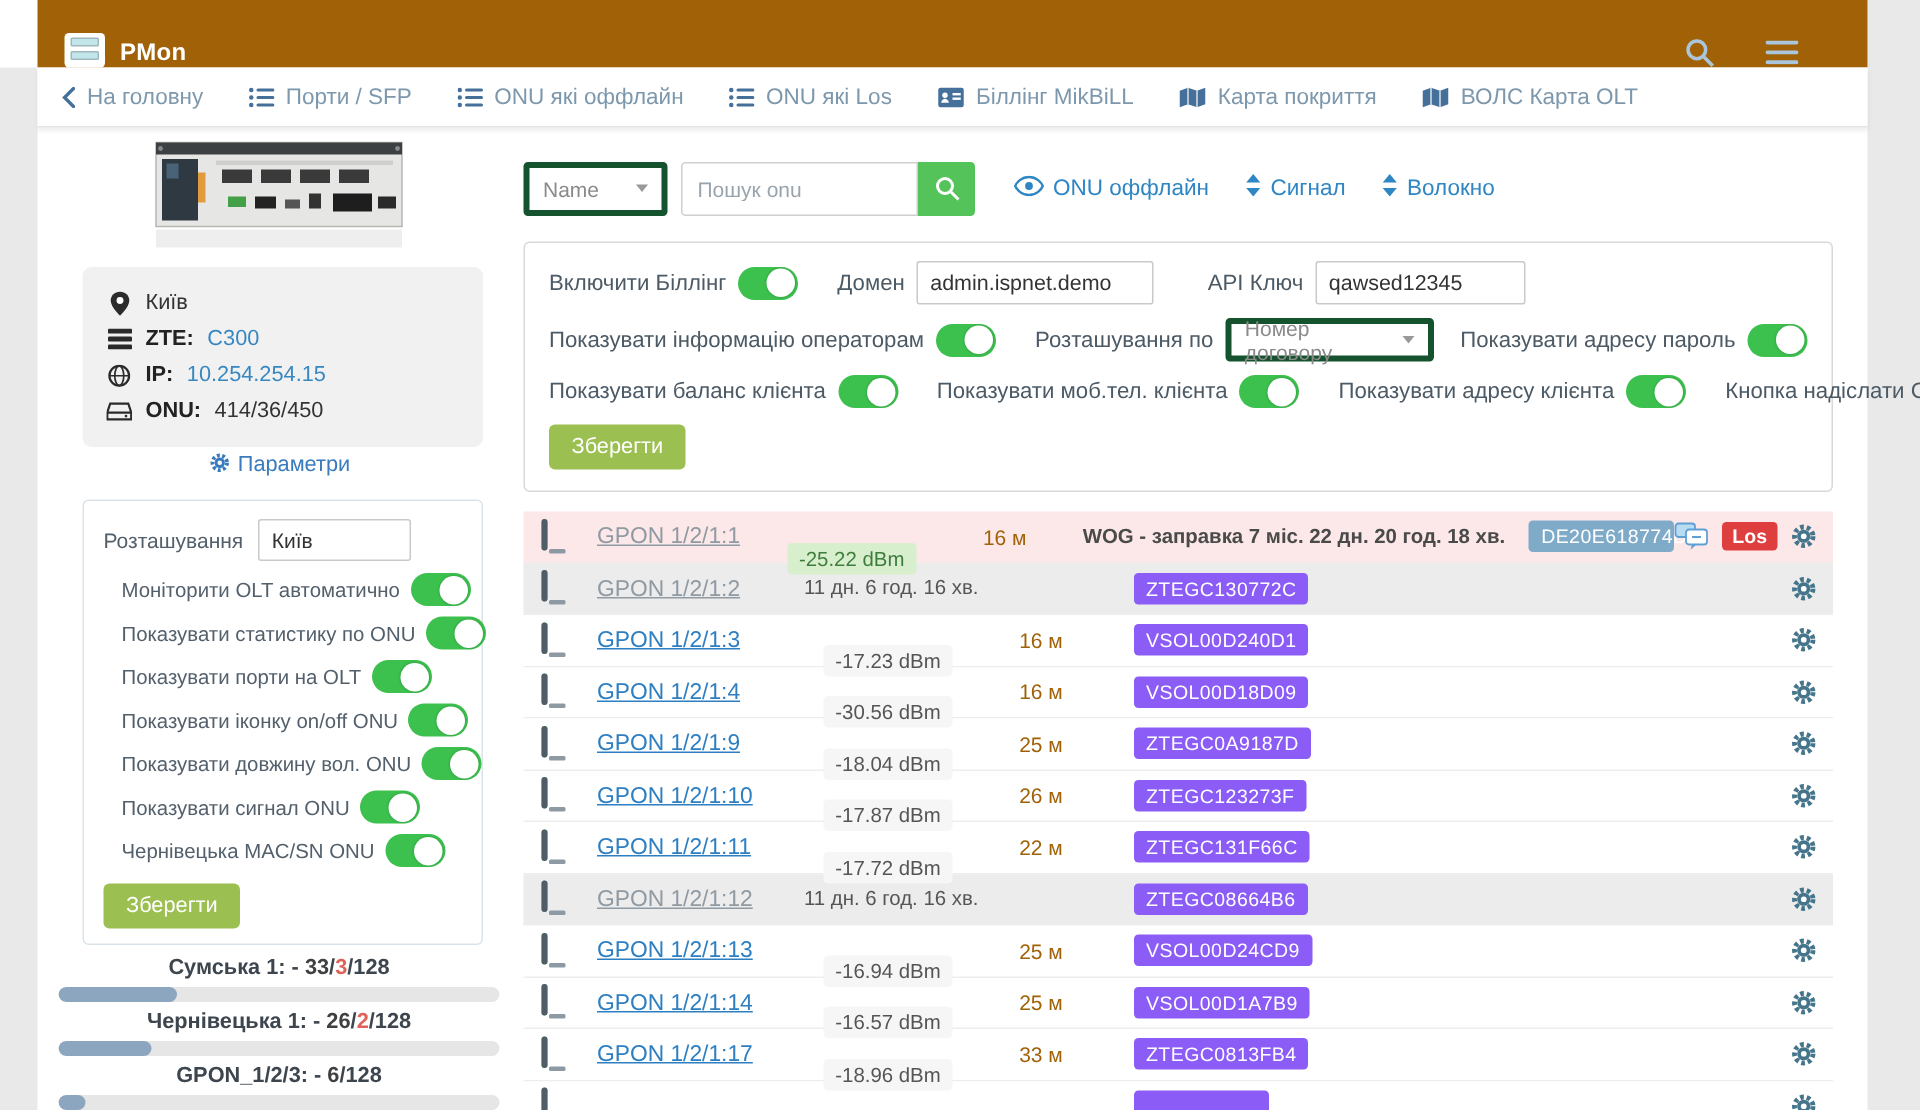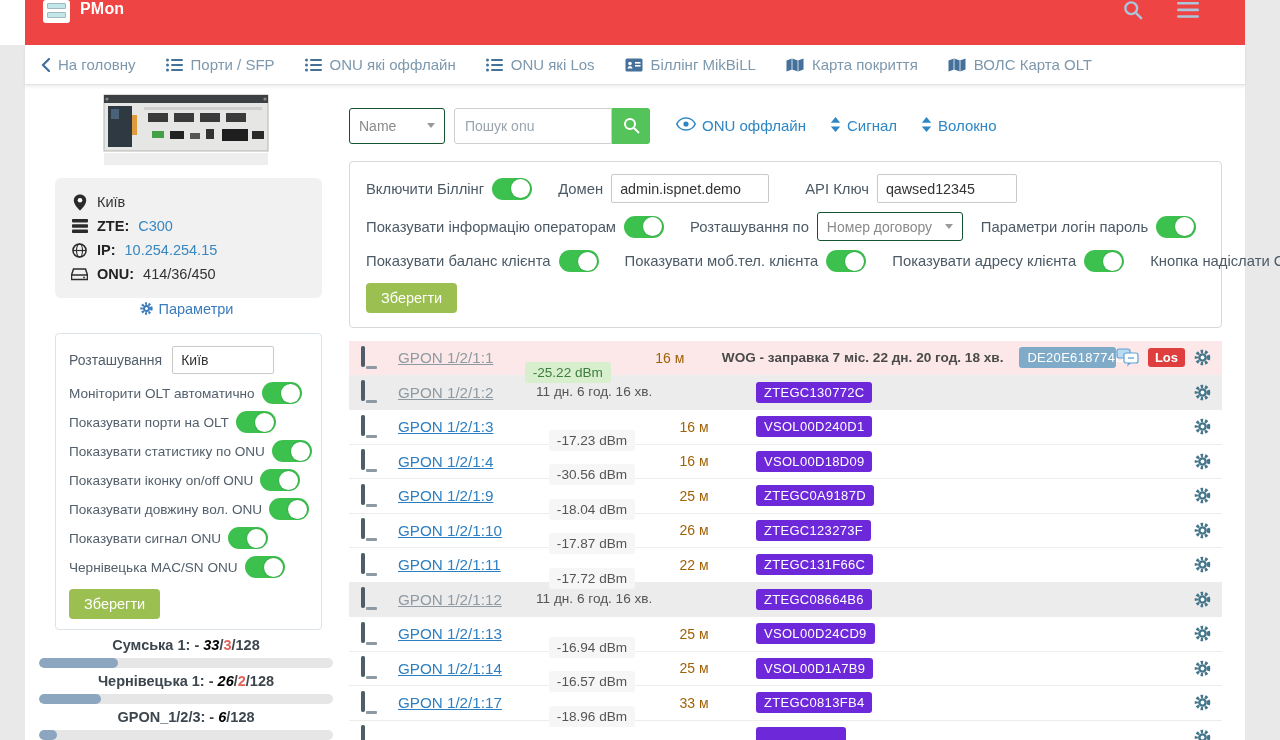--- a/index.html
+++ b/index.html
@@ -2,22 +2,22 @@
 <html><head>
 <meta charset="utf-8">
 <style>
   * { margin:0; padding:0; box-sizing:border-box; }
   html,body { width:1280px; height:740px; overflow:hidden; background:#fff;
     font-family:"Liberation Sans", sans-serif; }
   .gutter-left { position:absolute; left:0; top:45px; width:25px; height:695px; background:#e9e9e9; }
   .gutter-right { position:absolute; right:0; top:0; width:35px; height:740px; background:#e9e9e9; }
 
   
-  .hdr { position:absolute; left:25px; top:0; width:1220px; height:45px; background:#ef4444;
-    display:flex; align-items:flex-start; padding:0 18px; }
+  .hdr { position:absolute; left:25px; top:0; width:1220px; height:45px; background:#a16207;
+    display:flex; align-items:flex-end; padding:0 18px; }
   .logo-ic { width:27px; height:23px; background:#fff; border-radius:3px; padding:3px 4px; margin-right:10px; }
   .logo-ic div { height:6px; background:#c3e6ea; border-radius:1px; margin-bottom:3px; border:1px solid #9fb8bd;}
   .hdr .app-name { color:#fff; font-size:16px; font-weight:bold; letter-spacing:.2px; }
   .hdr-icons { margin-left:auto; display:flex; align-items:center; gap:34px; color:#a9c6dc; margin-right:28px;}
   .hdr-icons span { cursor:pointer; display:flex; }
 
   
   .nav { position:absolute; left:25px; top:45px; width:1220px; height:40px; background:#fff;
     border-bottom:1px solid #e3e3e3; box-shadow:0 2px 3px rgba(0,0,0,.07);
     display:flex; align-items:center; padding:0 16px; gap:30px; z-index:5;}
@@ -39,39 +39,39 @@
   .ic16 { width:17px; display:flex; justify-content:center; flex:none; }
   .params { position:absolute; top:216px; left:0; width:100%; text-align:center; color:#3a7bbd; font-size:14.5px; cursor:pointer; }
   .params svg { vertical-align:-2px; margin-right:5px; }
 
   .settings-box { position:absolute; top:248px; left:30px; right:25px; border:1px solid #dbe3ea; border-radius:4px;
     background:#fff; padding:12px 13px 10px; }
   .loc-row { display:flex; align-items:center; gap:10px; margin-bottom:8px; }
   .loc-row label { font-size:14px; color:#53606c; }
   .loc-row input { width:102px; height:28px; border:1px solid #c9c9c9; border-radius:2px; padding:0 8px; font-size:14px; color:#333; font-family:inherit;}
   .tg-row { display:flex; align-items:center; margin-bottom:7px; }
-  .tg-row .tg-label { font-size:13.6px; color:#53606c; margin-right:7px; white-space:nowrap;}
+  .tg-row .tg-label { font-size:13.6px; color:#53606c; margin-right:7px; white-space:nowrap;margin-left:12px;}
   .switch { display:inline-block; width:40px; height:22px; border-radius:11px; background:#3cc14e; position:relative; flex:none; cursor:pointer;}
   .switch::after { content:""; position:absolute; top:1.5px; right:2px; width:19px; height:19px; border-radius:50%; background:#fff; box-shadow:0 0 2px rgba(0,0,0,.25);}
   .btn-save { display:inline-block; background:#9cbf51; color:#fff; border:none; border-radius:4px;
     font-size:14.5px; padding:7px 15px; cursor:pointer; font-family:inherit; }
   .settings-box .btn-save { margin-top:4px; }
 
   .port-stats { position:absolute; top:547px; left:14px; right:14px; text-align:center; }
   .ps-item { margin-top:4px; }
   .ps-line { font-size:14.5px; font-weight:bold; color:#3d464e; line-height:18px; }
-  .ps-on { color:#000000;font-style:italic; }
+  .ps-on { color:#404040; }
   .ps-off { color:#e0635a; }
   .ps-bar { height:10px; background:#e6e6e6; border-radius:5px; margin-top:4px; overflow:hidden; }
   .ps-fill { height:10px; background:#8ca6c0; border-radius:5px; }
 
   
   .main { position:absolute; left:349px; top:107px; width:873px; }
   .search-row { display:flex; align-items:center; height:37px; }
-  .sel { height:36px; border:1px solid #14532d; border-radius:3px; background:#fff; color:#8a8a8a; font-size:14px;
+  .sel { height:36px; border:4px solid #14532d; border-radius:3px; background:#fff; color:#8a8a8a; font-size:14px;
     display:flex; align-items:center; justify-content:space-between; padding:0 9px; cursor:pointer; }
   .sel-name { width:96px; }
   .caret { width:0; height:0; border-left:4px solid transparent; border-right:4px solid transparent; border-top:5px solid #999; }
   .search-input { width:158px; height:36px; border:1px solid #cfcfcf; border-radius:3px 0 0 3px; margin-left:9px;
     padding:0 10px; font-size:14px; color:#444; font-family:inherit;}
   .search-input::placeholder { color:#9aa4ac; }
   .btn-search { width:38px; height:36px; background:#54c35a; border:none; border-radius:0 3px 3px 0; cursor:pointer;
     display:flex; align-items:center; justify-content:center; }
   .filters { display:flex; align-items:center; gap:24px; margin-left:26px; }
   .filter-link { display:flex; align-items:center; gap:6px; color:#2e86c4; font-size:15px; cursor:pointer; }
@@ -103,21 +103,21 @@
   .sig.chip-green, .sig.chip-plain { padding:0;margin-top:15px; }
   .sig.chip-green { color:#3f7d3f; }
   .sig.chip-green span, .sig.chip-plain span { padding:3px 8px; border-radius:3px; }
   .sig.chip-green span { background:#d8efce; }
   .sig.chip-plain span { background:#f6f6f6; }
   .trow.offline .sig span { background:none; }
   .dist { position:absolute; left:112px; top:0; width:92px; text-align:center; font-size:14px; color:#a16207; line-height:22px;}
   .uptime { position:absolute; left:0; top:0; width:204px; font-size:13.6px; color:#555; line-height:22px; white-space:nowrap;}
   .info { margin-left:6px; font-size:13.6px; color:#4a4a4a; white-space:nowrap; }
   .info:not(:empty) { margin-right:6px;font-weight:bold; }
-  .sn { margin-left:10px; background:#6d28d9; color:#fff; font-size:13px; letter-spacing:.3px; padding:3px 8px;
+  .sn { margin-left:10px; background:#8b5cf6; color:#fff; font-size:13px; letter-spacing:.3px; padding:3px 8px;
     border-radius:3px; white-space:nowrap; min-width:90px; height:21px; }
   .trow.los .sn { background:#7fabc9; }
   .right-ics { margin-left:auto; display:flex; align-items:center; gap:8px; }
   .los-badge { background:#df3e3e; color:#fff; font-size:13px; font-weight:bold; padding:2px 7px; border-radius:3px; }
   .gear-btn { display:flex; color:#44758b; cursor:pointer; }
   .chat-ic { display:flex; cursor:pointer; }
 </style>
 </head>
 <body>
 
@@ -320,25 +320,25 @@
     <div class="loc-row">
       <label>Розташування</label>
       <input value="Київ" style="">
     </div>
     <div id="sidebarToggles">
         <div class="tg-row">
     <span class="tg-label">Моніторити OLT автоматично</span>
     <span class="switch"></span>
   </div>
         <div class="tg-row">
+    <span class="tg-label">Показувати статистику по ONU</span>
+    <span class="switch"></span>
+  </div>
+        <div class="tg-row">
     <span class="tg-label">Показувати порти на OLT</span>
-    <span class="switch"></span>
-  </div>
-        <div class="tg-row">
-    <span class="tg-label">Показувати статистику по ONU</span>
     <span class="switch"></span>
   </div>
         <div class="tg-row">
     <span class="tg-label">Показувати іконку on/off ONU</span>
     <span class="switch"></span>
   </div>
         <div class="tg-row">
     <span class="tg-label">Показувати довжину вол. ONU</span>
     <span class="switch"></span>
   </div>
@@ -435,21 +435,21 @@
     <div class="b-row">
       <span class="b-lab">Показувати інформацію операторам</span>
       <span class="switch"></span>
       <span class="b-gap"></span>
       <span class="b-lab">Розташування по</span>
       <div class="sel sel-contract">
         <span>Номер договору</span>
         <span class="caret"></span>
       </div>
       <span class="b-gap" style="width:18px"></span>
-      <span class="b-lab">Параметри логін пароль</span>
+      <span class="b-lab">Показувати адресу пароль</span>
       <span class="switch"></span>
     </div>
     <div class="b-row">
       <span class="b-lab">Показувати баланс клієнта</span>
       <span class="switch"></span>
       <span class="b-gap"></span>
       <span class="b-lab">Показувати моб.тел. клієнта</span>
       <span class="switch"></span>
       <span class="b-gap"></span>
       <span class="b-lab">Показувати адресу клієнта</span>

